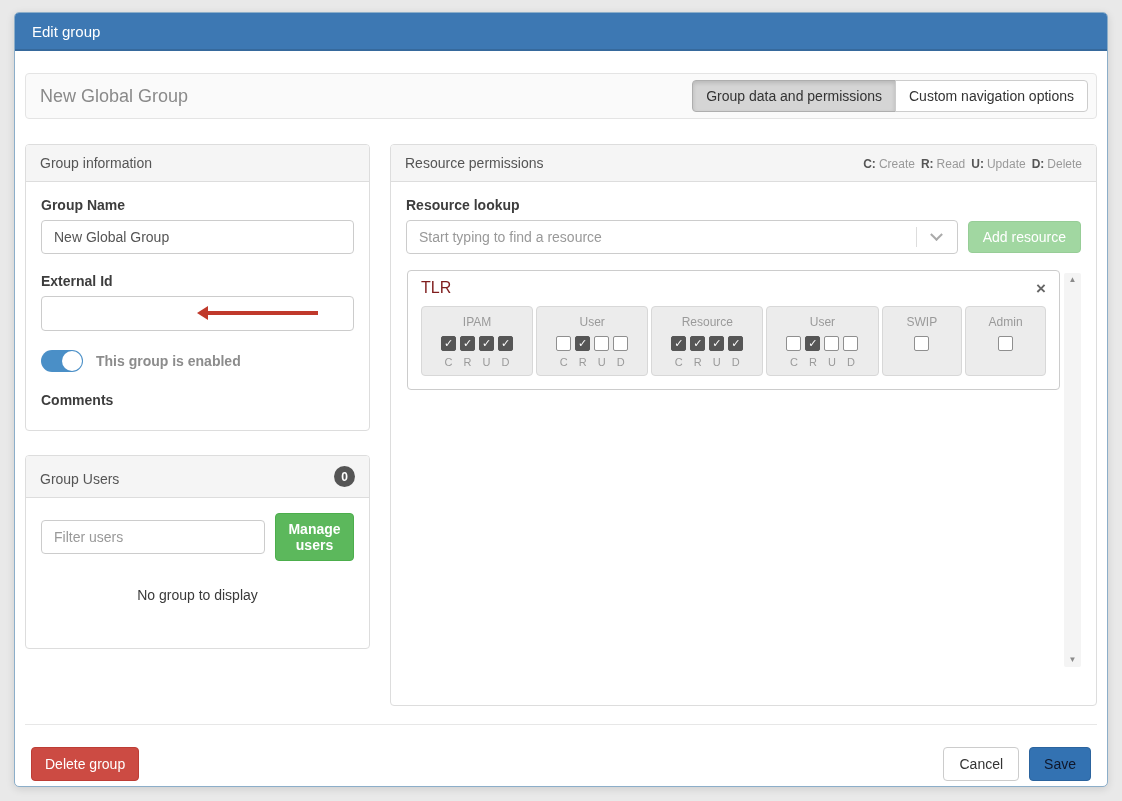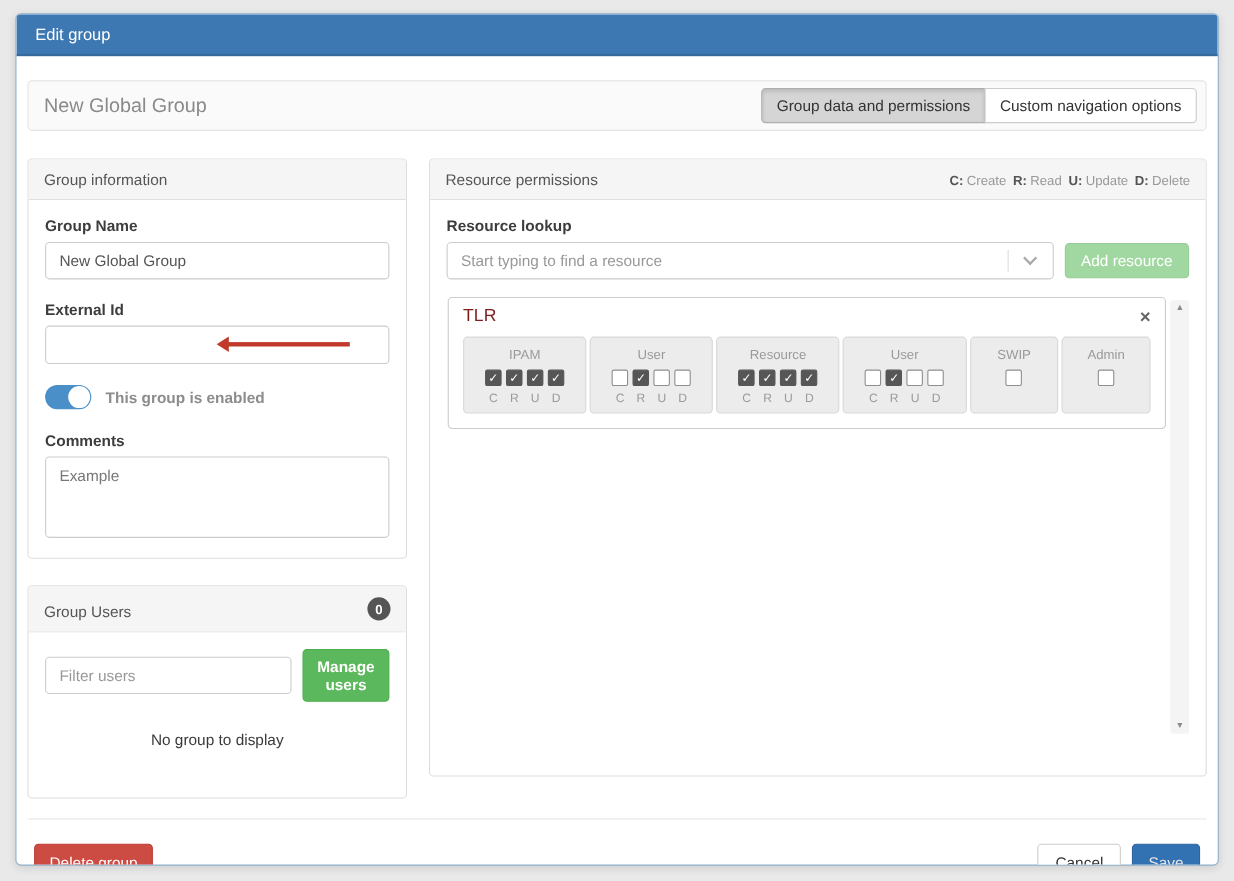--- a/index.html
+++ b/index.html
@@ -233,21 +233,21 @@
   
   .footer-divider { border-top: 1px solid #e7e7e7; margin-top: 18px; }
   .footer {
     margin-top: 22px;
     display: flex; justify-content: space-between; align-items: center;
     padding: 0 6px;
   }
   .btn-danger { background: #cc4b43; border-color: #bd3d35; color: #fff; padding: 8px 13px; }
   .footer-right { display: flex; gap: 10px; }
   .btn-default { background: #fff; border-color: #ccc; color: #333; padding: 8px 15px; }
-  .btn-primary { background: #3372b2; border-color: #2c649e; color: #e5e5e5; padding: 8px 14px; text-align: center; }
+  .btn-primary { background: #3372b2; border-color: #2c649e; color: #0f172a; padding: 8px 14px; text-align: center; }
 </style>
 </head>
 <body>
 
 <div class="modal">
   <div class="modal-header">Edit group</div>
 
   <div class="modal-inner">
 
     <div class="title-bar">
@@ -286,21 +286,20 @@
 
             <div class="toggle-row">
               <div class="toggle on">
                 <div class="knob"></div>
               </div>
               <span class="toggle-label">This group is enabled</span>
             </div>
 
             <div>
               <label class="field-label">Comments</label>
-              <textarea class="comments" style="">Example</textarea>
             </div>
 
           </div>
         </div>
 
         <div class="panel users-panel">
           <div class="panel-heading">
             <span>Group Users</span>
             <span class="count-badge">0</span>
           </div>

